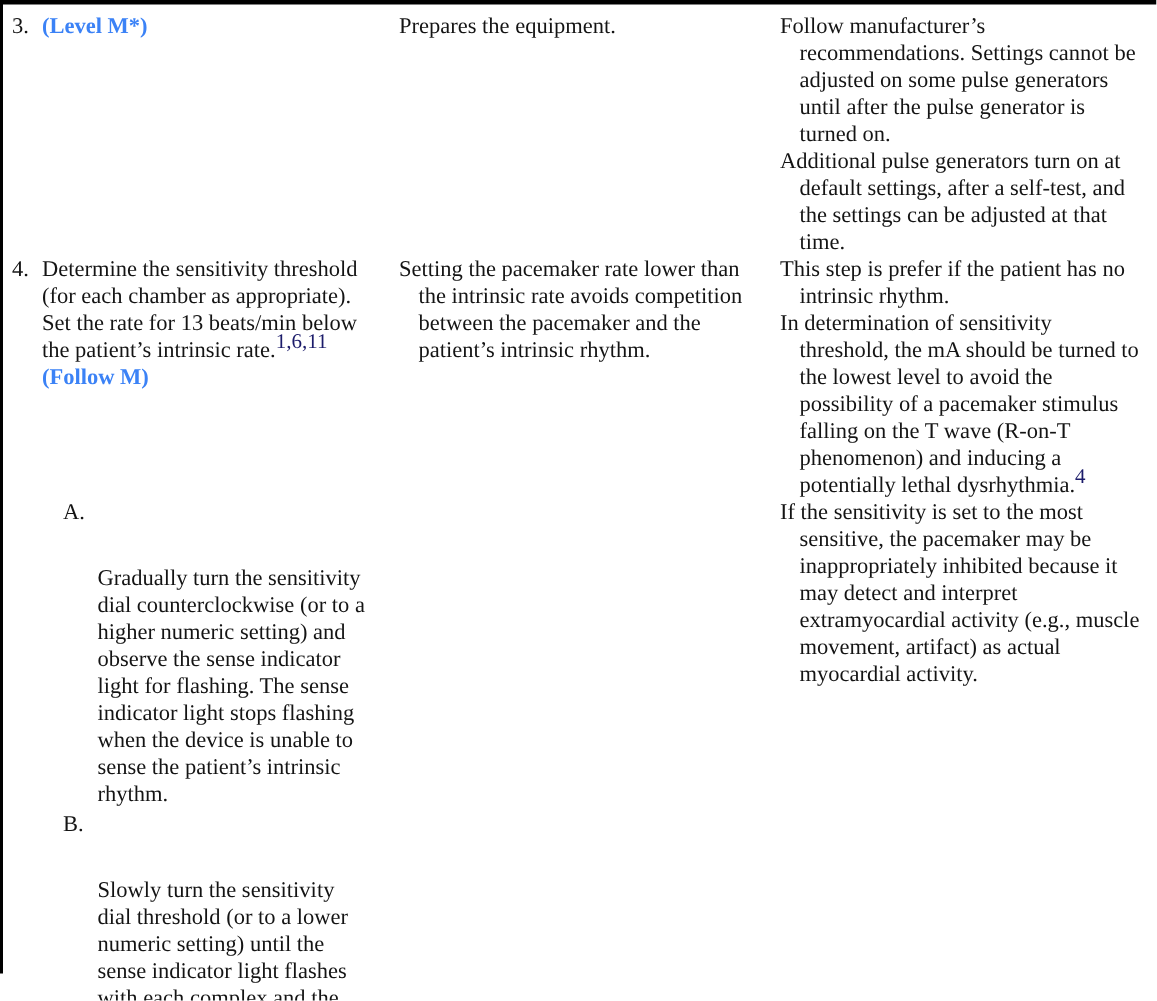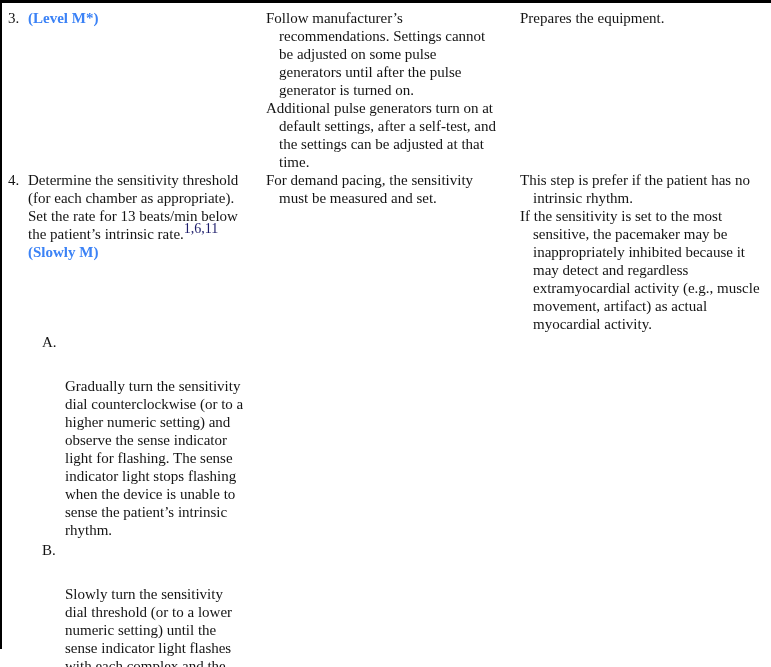--- a/index.html
+++ b/index.html
@@ -83,54 +83,55 @@
   <div class="cell row3-cell">
     <div class="step">
       <span class="step-num">3.</span>
       <div class="step-body">
         <div class="level">(Level M*)</div>
       </div>
     </div>
   </div>
 
   <div class="cell row3-cell">
-    <p class="hang">Follow manufacturer’s recommendations. Settings cannot be adjusted on some pulse generators until after the pulse generator is turned on.</p>
-    <p class="hang">Additional pulse generators turn on at default settings, after a self-test, and the settings can be adjusted at that time.</p>
+    <p class="hang">Prepares the equipment.</p>
   </div>
 
   <div class="cell row3-cell">
-    <p class="hang">Prepares the equipment.</p>
+    <p class="hang">Follow manufacturer’s recommendations. Settings cannot be adjusted on some pulse generators until after the pulse generator is turned on.</p>
+    <p class="hang">Additional pulse generators turn on at default settings, after a self-test, and the settings can be adjusted at that time.</p>
   </div>
 
   <div class="cell">
     <div class="step">
       <span class="step-num">4.</span>
       <div class="step-body">
         <span>Determine the sensitivity threshold (for each chamber as appropriate). Set the rate for 13 beats/min below the patient’s intrinsic rate.</span><sup class="ref">1,6,11</sup>
-        <div class="level">(Slowly M)</div>
+        <div class="level">(Follow M)</div>
       </div>
     </div>
     <div class="substeps">
       <div class="substep">
         <span class="sub-num">A.</span>
         <div class="sub-body"><span>Gradually turn the sensitivity dial counterclockwise (or to a higher numeric setting) and observe the sense indicator light for flashing. The sense indicator light stops flashing when the device is unable to sense the patient’s intrinsic rhythm.</span></div>
       </div>
       <div class="substep">
         <span class="sub-num">B.</span>
         <div class="sub-body"><span>Slowly turn the sensitivity dial threshold (or to a lower numeric setting) until the sense indicator light flashes with each complex and the pace indicator light stops. This value is the sensing threshold.</span></div>
       </div>
       <div class="substep">
         <span class="sub-num">C.</span>
         <div class="sub-body"><span>Set the sensitivity dial to the number that was half the sensing threshold to provide a 2:1 safety margin.</span></div>
       </div>
     </div>
   </div>
 
   <div class="cell">
-    <p class="hang">For demand pacing, the sensitivity must be measured and set.</p>
+    <p class="hang">Setting the pacemaker rate lower than the intrinsic rate avoids competition between the pacemaker and the patient’s intrinsic rhythm.</p>
   </div>
 
   <div class="cell">
     <p class="hang">This step is prefer if the patient has no intrinsic rhythm.</p>
-    <p class="hang">If the sensitivity is set to the most sensitive, the pacemaker may be inappropriately inhibited because it may detect and regardless extramyocardial activity (e.g., muscle movement, artifact) as actual myocardial activity.</p>
+    <p class="hang"><span>In determination of sensitivity threshold, the mA should be turned to the lowest level to avoid the possibility of a pacemaker stimulus falling on the T wave (R-on-T phenomenon) and inducing a potentially lethal dysrhythmia.</span><sup class="ref">4</sup></p>
+    <p class="hang">If the sensitivity is set to the most sensitive, the pacemaker may be inappropriately inhibited because it may detect and interpret extramyocardial activity (e.g., muscle movement, artifact) as actual myocardial activity.</p>
   </div>
 
 </div>
 
 </body></html>

